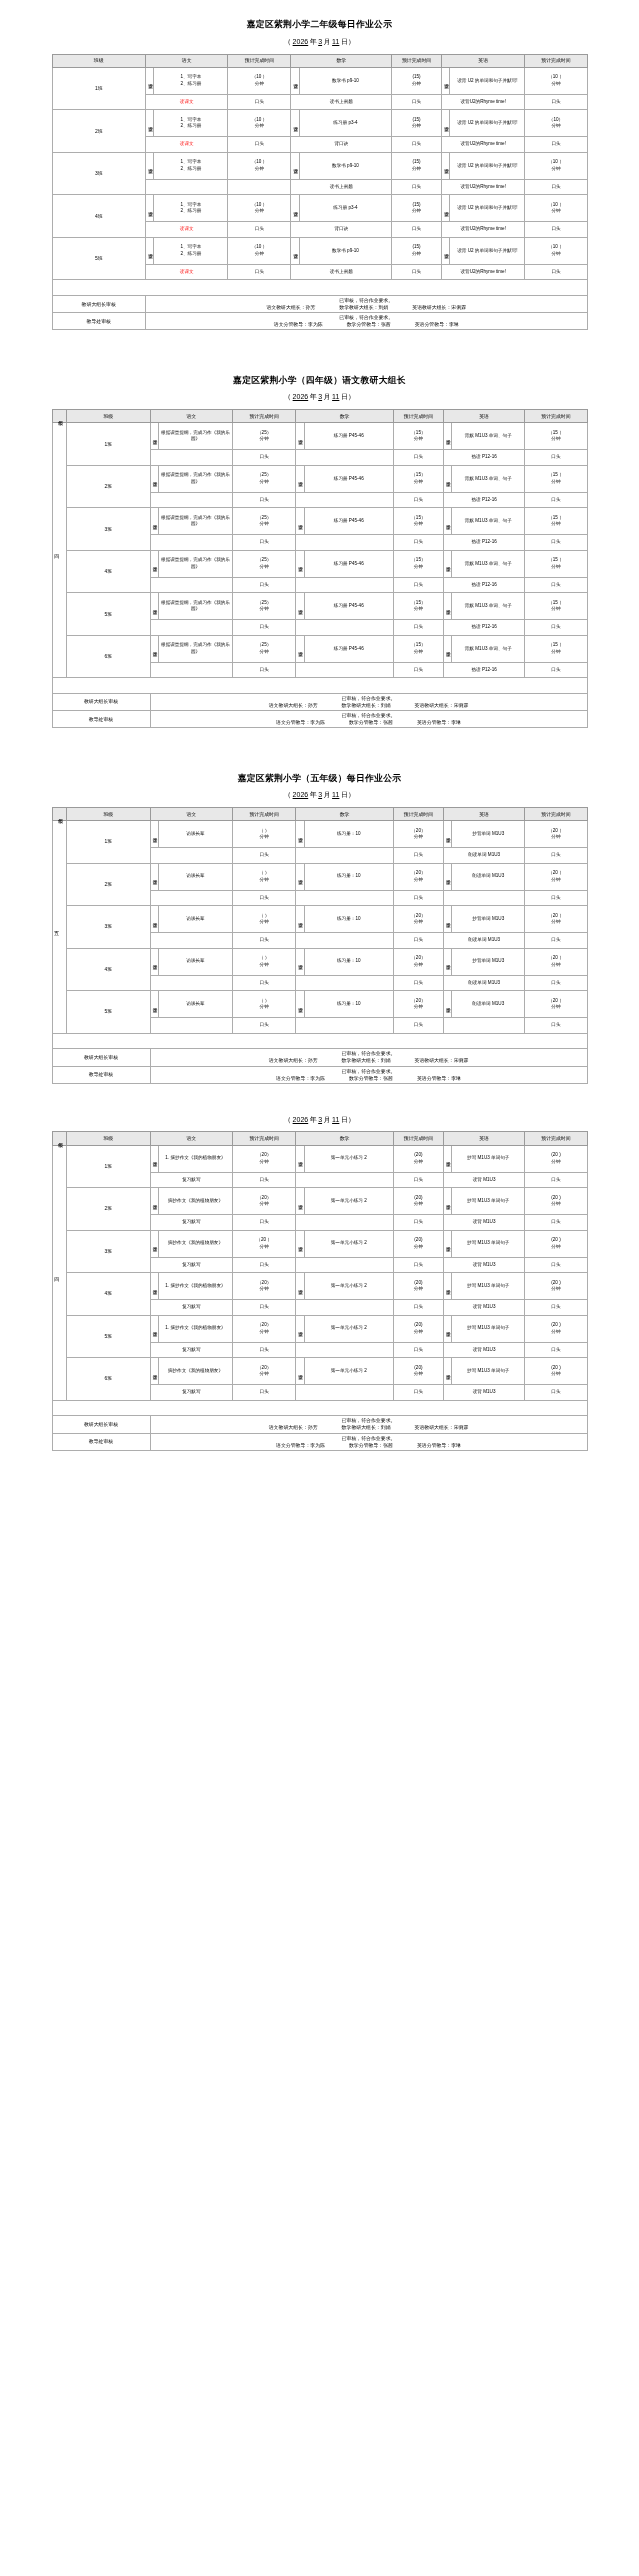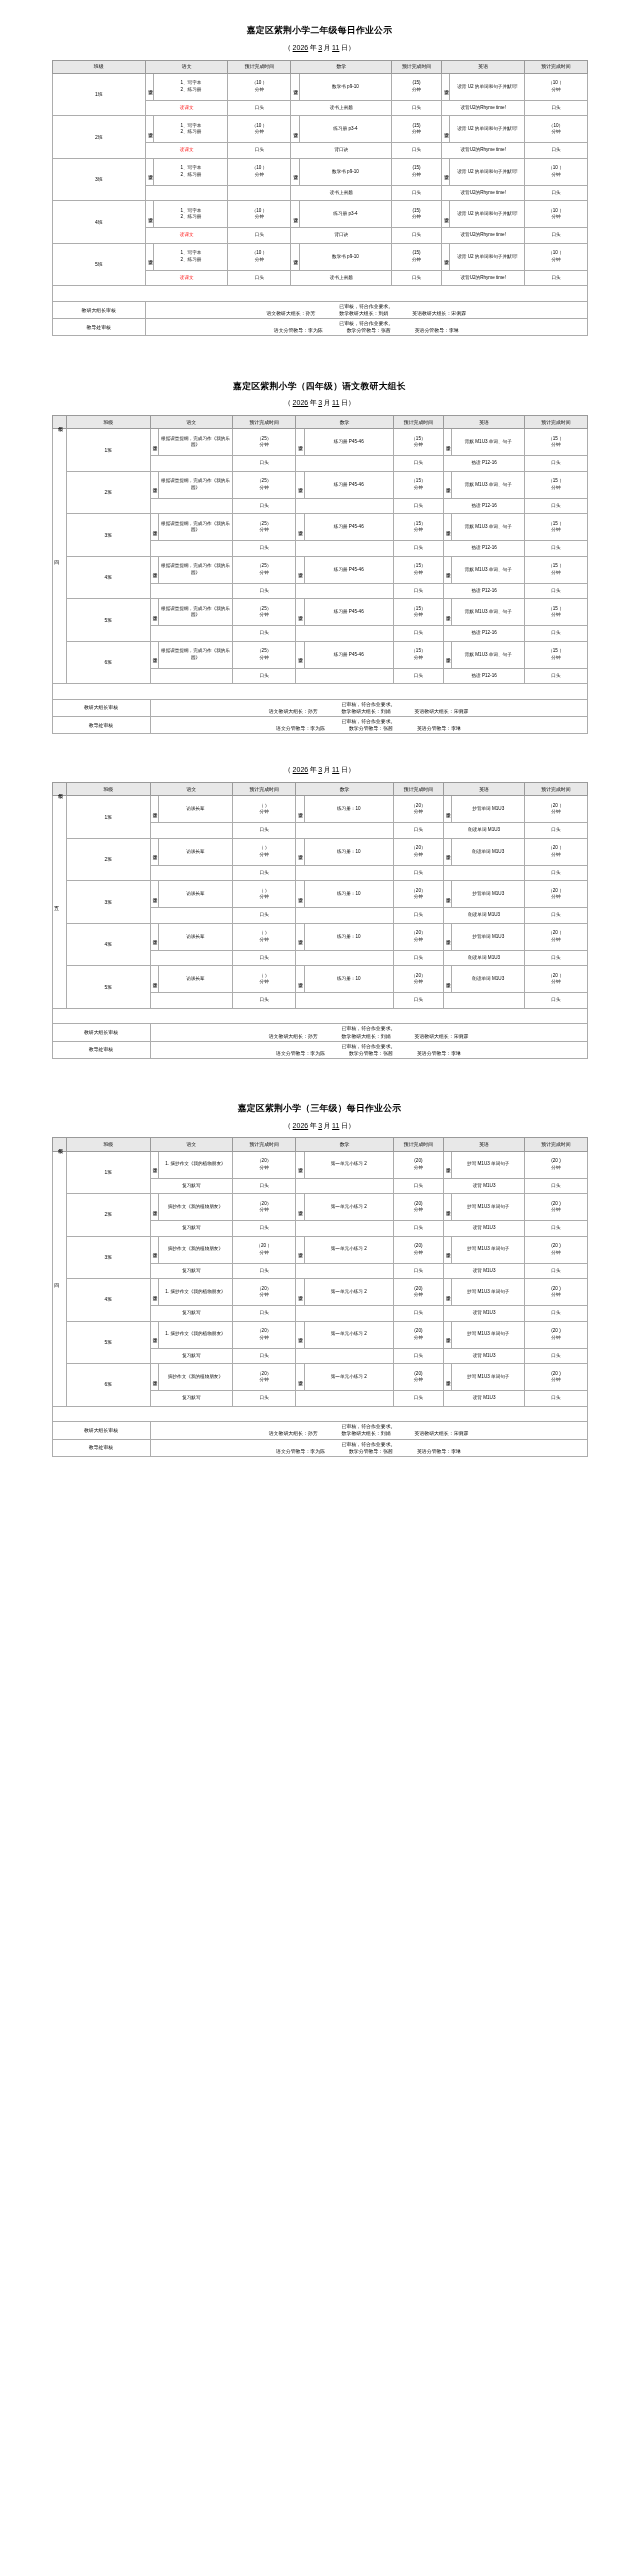--- a/index.html
+++ b/index.html
@@ -6,21 +6,21 @@
   html, body {
     margin: 0; padding: 0;
     background: #ffffff;
     font-family: "Liberation Sans", "DejaVu Sans", sans-serif;
   }
   body {
     width: 639px;
     min-height: 2576px;
     color: #000;
   }
-  .page { width: 639px; padding: 12px; margin: 0; }
+  .page { width: 639px; padding: 6px; margin: 0; }
 
   .doc-block { width: 536px; margin: 0 auto; }
 
   .title {
     text-align: center;
     font-size: 8.8px;
     font-weight: bold;
     letter-spacing: 0.3px;
     padding-top: 12.4px;
     padding-bottom: 6.2px;
@@ -402,20 +402,21 @@
             <td colspan="9" class="audit-body">
               <div>已审核，符合作业要求。</div>
               <div class="row2"><span class="sp1">语文分管教导：李为陈</span><span class="sp2">数学分管教导：张茜</span><span>英语分管教导：李琳</span></div>
             </td>
           </tr>
         </tbody>
       </table>
     </div>
     <div class="gap-lg"></div>
     <div class="doc-block">
+      <div class="title">嘉定区紫荆小学（五年级）每日作业公示</div>
       <div class="subtitle">（<span class="u">2026</span>年<span class="u">3</span>月<span class="u">11</span>日）</div>
       <table class="sheet">
         <colgroup>
           <col style="width:14.4px">
           <col style="width:82px">
           <col style="width:8.2px">
           <col style="width:73px">
           <col style="width:62px">
           <col style="width:8.2px">
           <col style="width:88px">
@@ -555,21 +556,20 @@
             <td colspan="9" class="audit-body">
               <div>已审核，符合作业要求。</div>
               <div class="row2"><span class="sp1">语文分管教导：李为陈</span><span class="sp2">数学分管教导：张茜</span><span>英语分管教导：李琳</span></div>
             </td>
           </tr>
         </tbody>
       </table>
     </div>
     <div class="gap-lg"></div>
     <div class="doc-block">
-      <div class="title">嘉定区紫荆小学（三年级）每日作业公示</div>
       <div class="subtitle">（<span class="u">2026</span>年<span class="u">3</span>月<span class="u">11</span>日）</div>
       <table class="sheet">
         <colgroup>
           <col style="width:14.4px">
           <col style="width:82px">
           <col style="width:8.2px">
           <col style="width:73px">
           <col style="width:62px">
           <col style="width:8.2px">
           <col style="width:88px">

